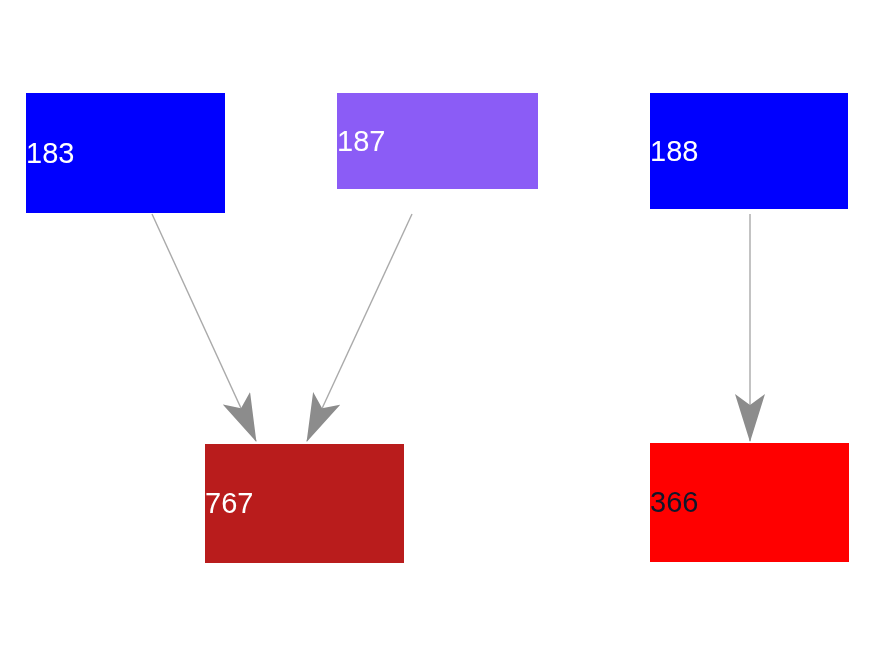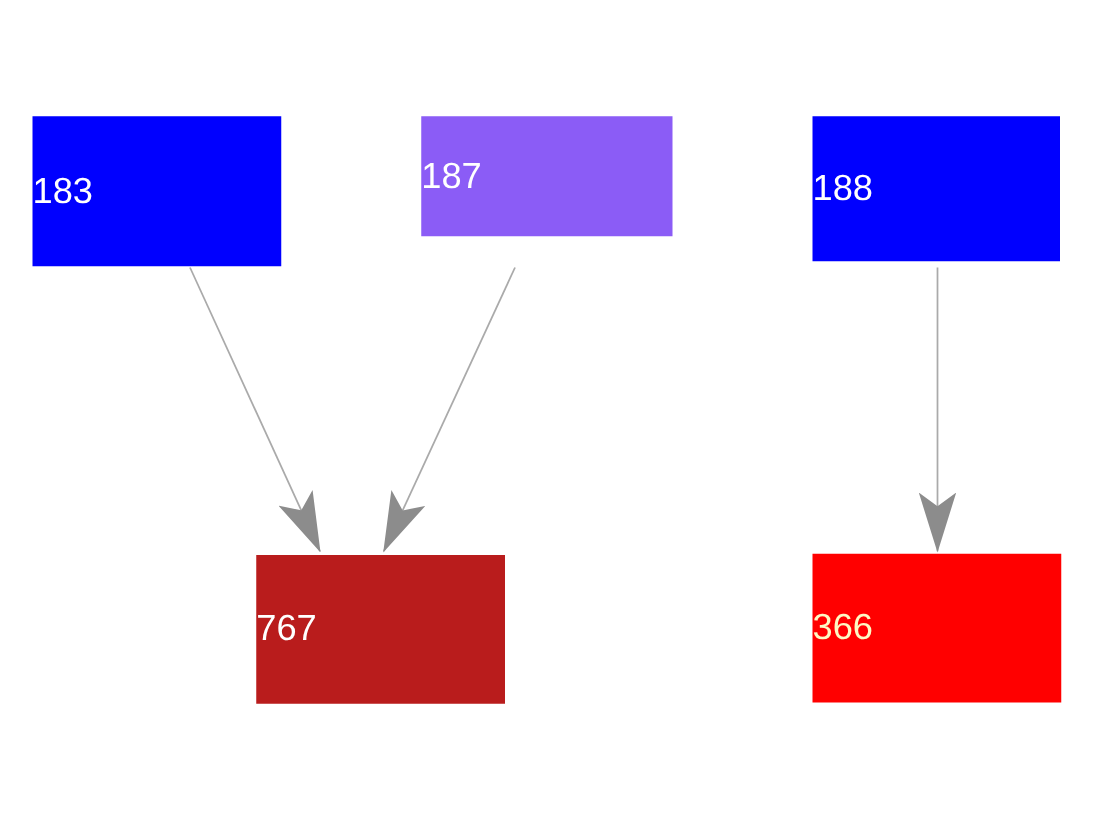--- a/index.html
+++ b/index.html
@@ -57,17 +57,17 @@
       </div>
       <div class="node" style="left: 337px; top: 93px; width: 201px; height: 96px; background: #8b5cf6; color: rgb(255, 255, 255);">
         <span>187</span>
       </div>
       <div class="node" style="left: 650px; top: 93px; width: 198px; height: 116px; background: rgb(0, 0, 255); color: rgb(255, 255, 255);">
         <span>188</span>
       </div>
       <div class="node" style="left: 181px; top: 444px; width: 199px; height: 119px; background: #b91c1c; color: rgb(255, 255, 255); margin-left: 24px;">
         <span>767</span>
       </div>
-      <div class="node" style="left: 650px; top: 443px; width: 199px; height: 119px; background: rgb(255, 0, 0); color: #fef9c3;">
+      <div class="node" style="left: 650px; top: 443px; width: 199px; height: 119px; background: rgb(255, 0, 0); color: #0f172a;">
         <span>366</span>
       </div>
     </div>
 </div>
 
 </body></html>

